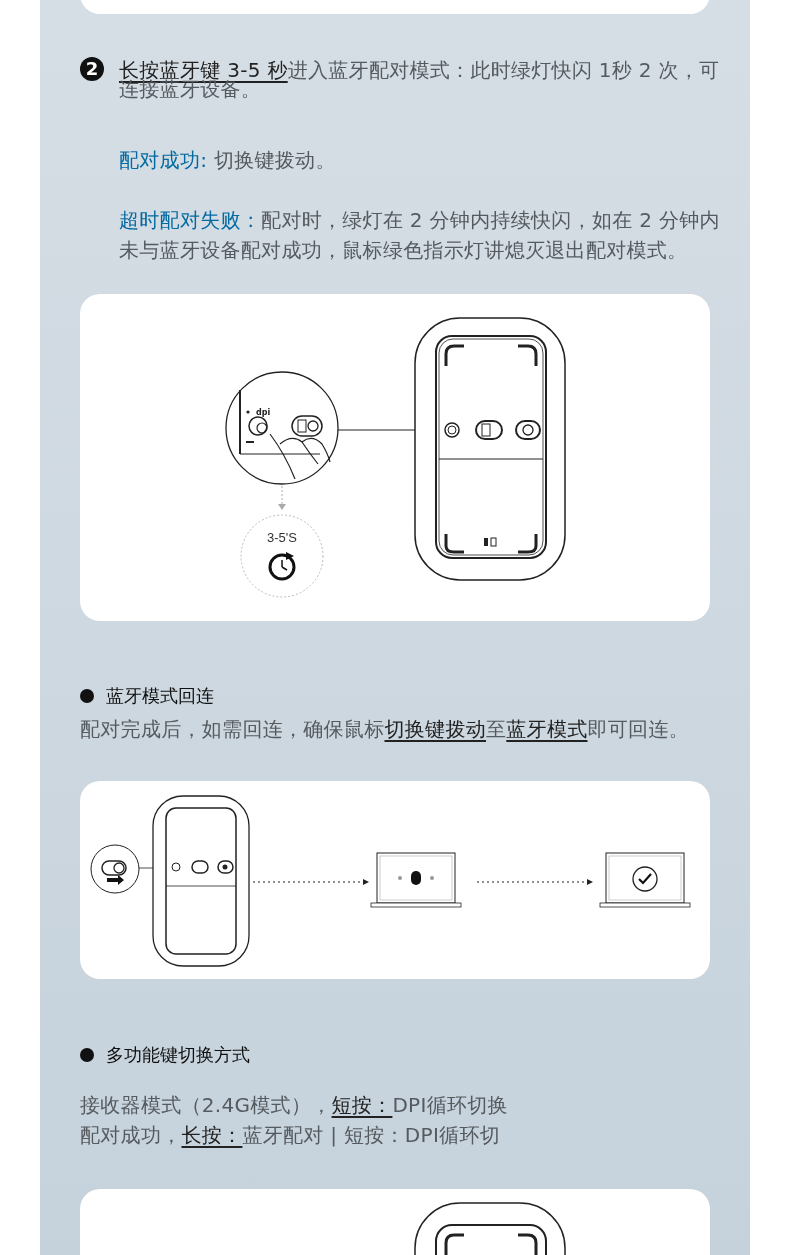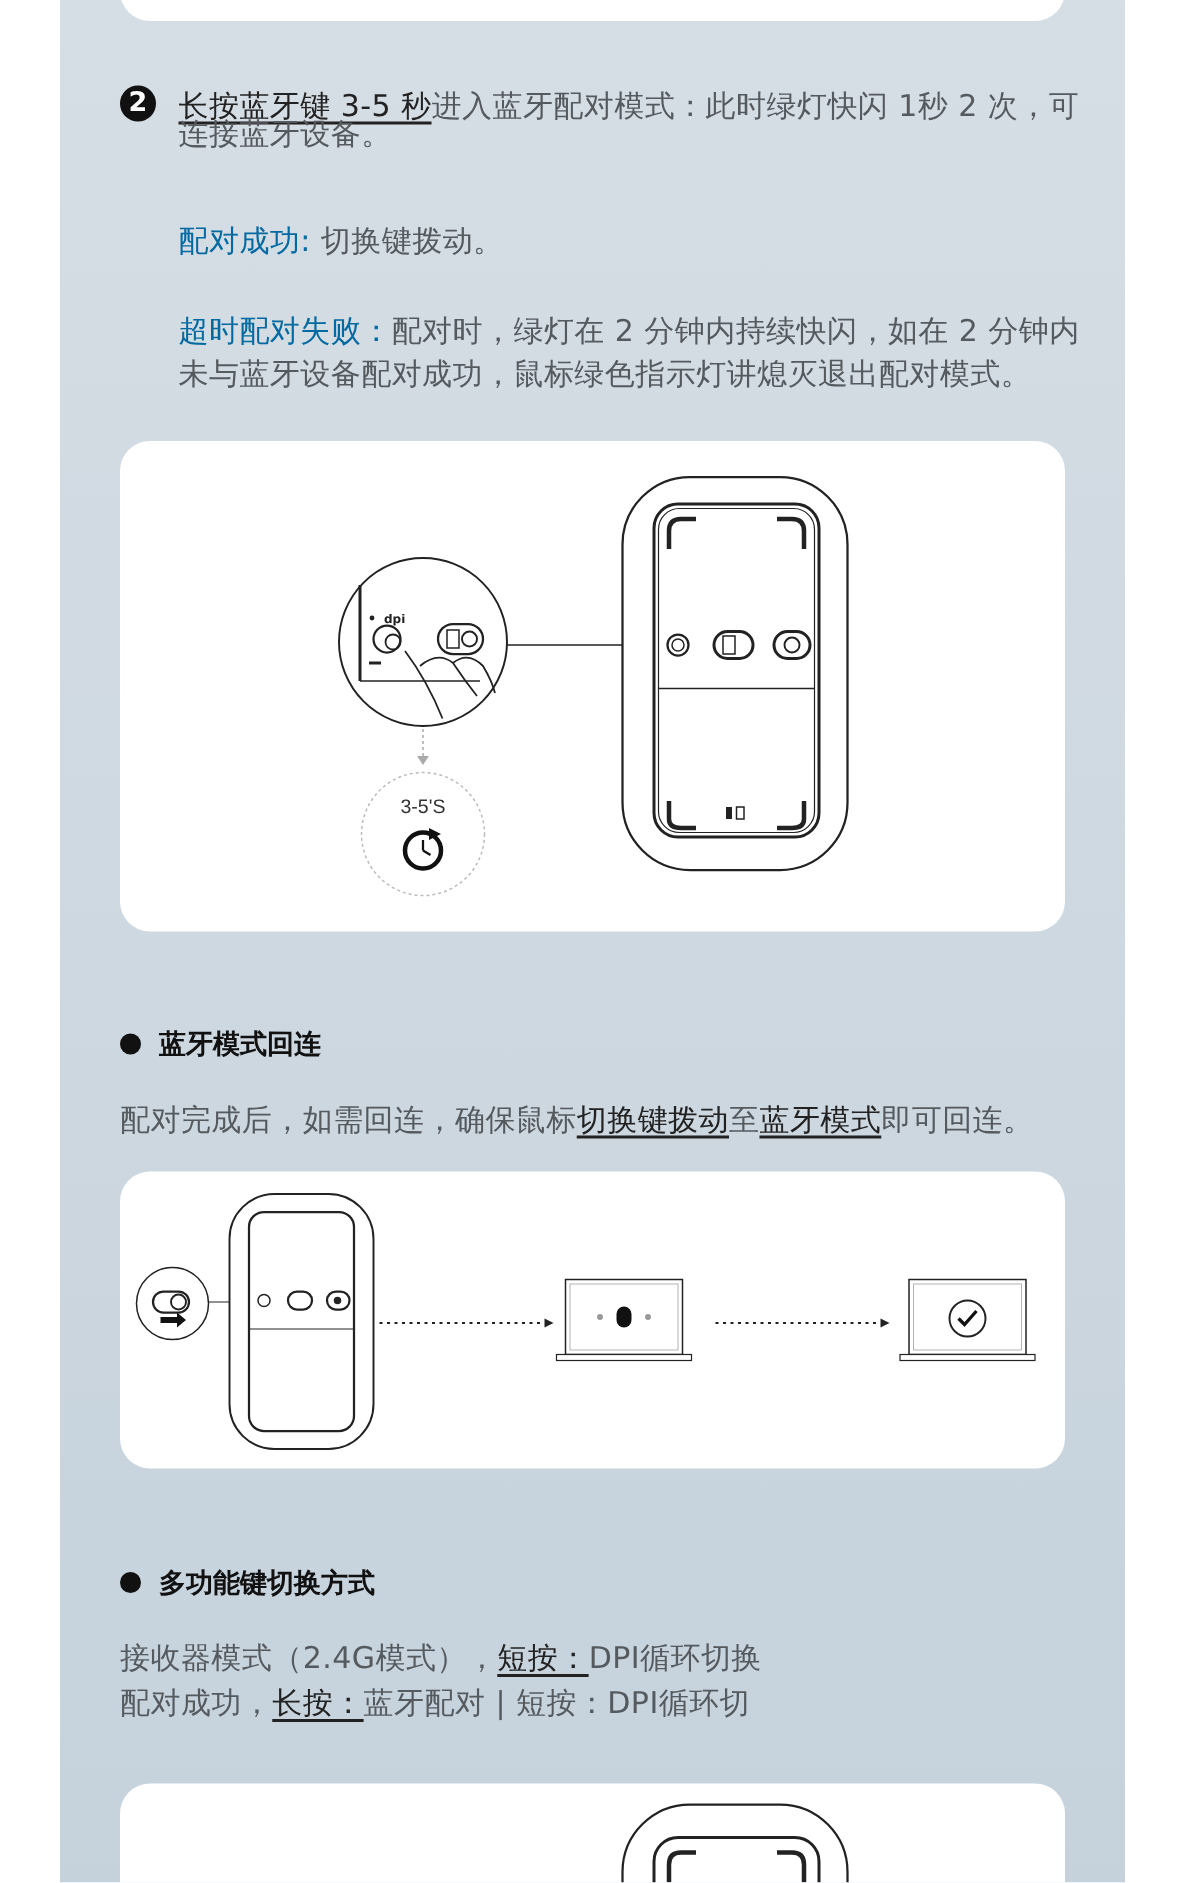--- a/index.html
+++ b/index.html
@@ -7,21 +7,21 @@
          font-family:"DejaVu Sans","Liberation Sans",sans-serif; }
   .panel { position:absolute; left:40px; top:0; width:710px; height:1255px;
            background:linear-gradient(180deg,#d6dee5 0%,#ced8e0 50%,#c5d2dc 100%); }
   .card { position:absolute; background:#ffffff; border-radius:20px; }
   .txt { position:absolute; font-size:20px; line-height:30px; color:#555a5f; letter-spacing:0.3px; }
   .u { text-decoration:underline; text-underline-offset:4px; color:#222; }
   .green { color:#0369a1; }
   .red { color:#0369a1; }
   .badge { position:absolute; left:80px; top:57px; width:24px; height:24px; border-radius:50%;
            background:#111; color:#fff; font-size:18px; font-weight:bold; text-align:center; line-height:24px; }
-  .heading { position:absolute; font-size:18px; font-weight:bold; color:#111; }
+  .heading { position:absolute; font-size:18px; font-weight:normal; color:#111; }
   .dot { display:inline-block; width:14px; height:14px; border-radius:50%; background:#111;
          margin-right:12px; vertical-align:-1px; }
   svg { position:absolute; }
 </style>
 </head>
 <body>
 
 <div class="panel"></div>
 
 <div class="card" style="left:80px; top:-30px; width:630px; height:44px;"></div>
@@ -82,21 +82,21 @@
   <rect x="402" y="130" width="8" height="12" fill="none" stroke="#222" stroke-width="1"></rect>
   <rect x="436" y="127" width="24" height="18" rx="9" fill="none" stroke="#222" stroke-width="2"></rect>
   <circle cx="448" cy="136" r="5" fill="none" stroke="#222" stroke-width="1.3"></circle>
   <rect x="404" y="244" width="4" height="8" fill="#222"></rect>
   <rect x="411" y="244" width="5" height="8" fill="none" stroke="#222" stroke-width="1"></rect>
 </svg>
 
 <div class="heading" style="left:80px; top:684px;">
   <span class="dot"></span><span>蓝牙模式回连</span>
 </div>
-<div class="txt" style="left:80px; top:731px;">
+<div class="txt" style="left:80px; top:714px;">
   <span>配对完成后，如需回连，确保鼠标</span><span class="u">切换键拨动</span><span>至</span><span class="u">蓝牙模式</span><span>即可回连。</span>
 </div>
 
 <div class="card" style="left:80px; top:781px; width:630px; height:198px;"></div>
 <svg style="left:80px; top:781px;" width="630" height="198" viewBox="0 0 630 198">
 
   <circle cx="35" cy="88" r="24" fill="#fff" stroke="#222" stroke-width="1"></circle>
   <rect x="22" y="80" width="24" height="14" rx="7" fill="none" stroke="#222" stroke-width="1.5"></rect>
   <circle cx="39" cy="87" r="5" fill="none" stroke="#222" stroke-width="1.3"></circle>
   <polygon points="27,97 38,97 38,94 44,99 38,104 38,101 27,101" fill="#111"></polygon>

